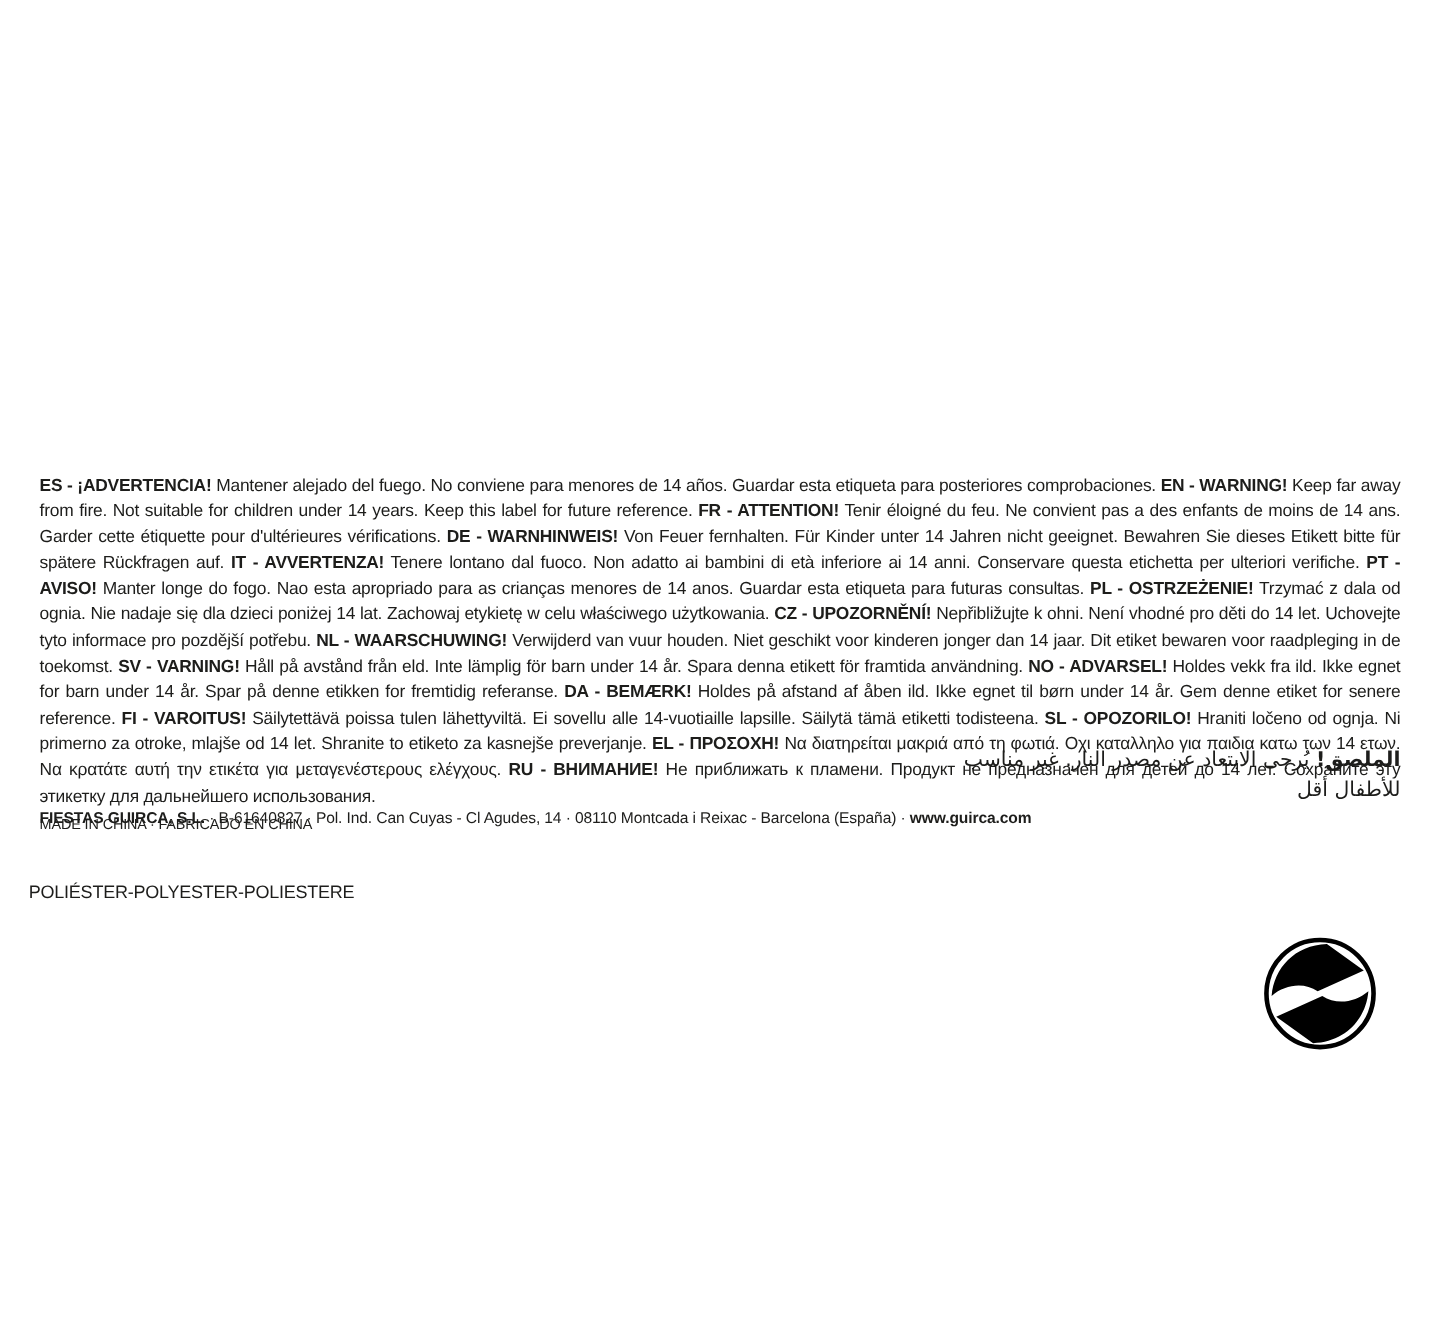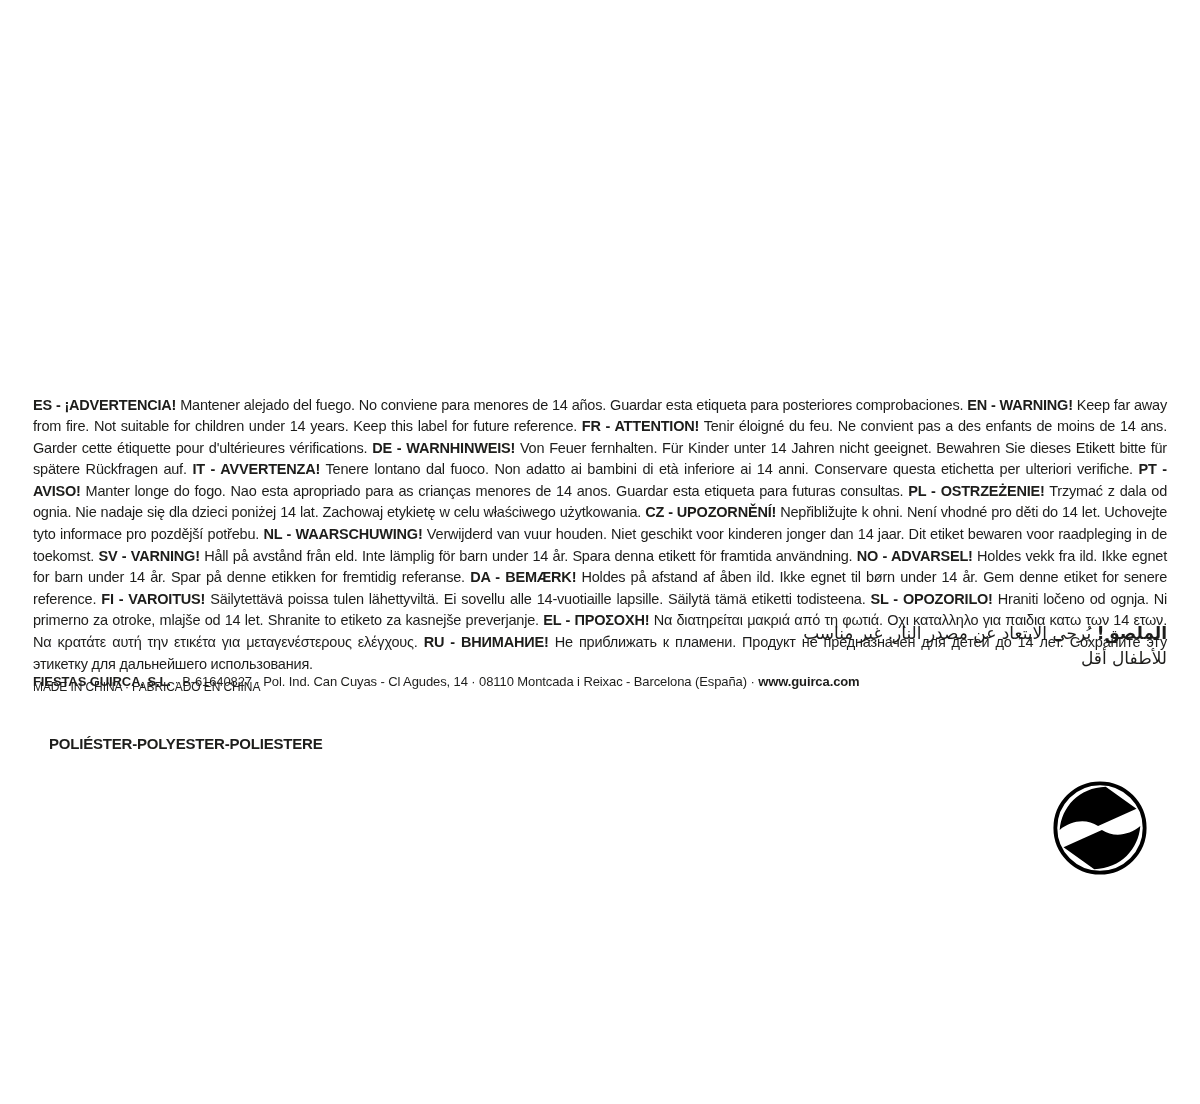--- a/index.html
+++ b/index.html
@@ -50,24 +50,24 @@
 
   #manufacturer-line {
     left: 33px;
     top: 674px;
     font-size: 13px;
     letter-spacing: -0.1px;
   }
   #manufacturer-line b { font-weight: 700; }
 
   #material-line {
-    left: 49px;
+    left: 24px;
     top: 735px;
     font-size: 15px;
-    font-weight: 700;
+    font-weight: 400;
     letter-spacing: -0.2px;
   }
 
   #green-point {
     left: 1052px;
     top: 779px;
     width: 96px;
     height: 98px;
   }
 </style>

